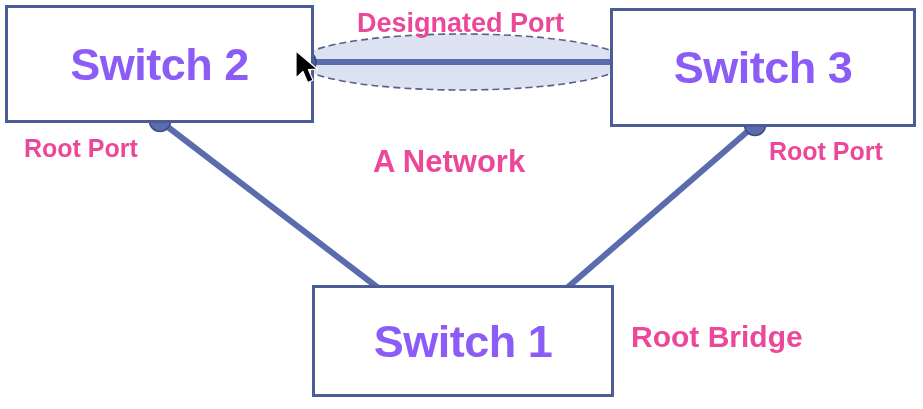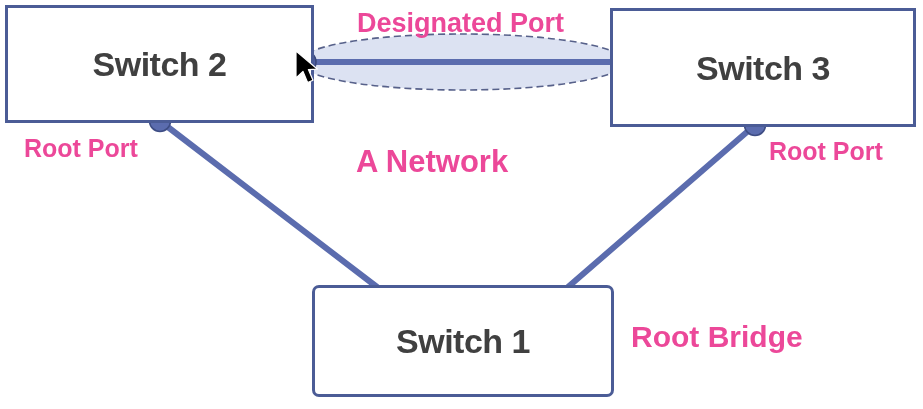--- a/index.html
+++ b/index.html
@@ -31,47 +31,47 @@
     background: #ffffff;
     border: 3px solid #4b5c96;
     display: flex;
     align-items: center;
     justify-content: center;
     z-index: 3;
   }
   .switch-label {
     font-family: "Liberation Sans", sans-serif;
     font-weight: bold;
-    font-size: 34px;
-    color: #404040;
+    font-size: 45px;
+    color: #8b5cf6;
     letter-spacing: -0.5px;
     white-space: nowrap;
     line-height: 1;
     text-align: center;
   }
   #switch2-box { left: 5px;   top: 5px;   width: 309px; height: 118px; }
   #switch3-box { left: 610px; top: 8px;   width: 306px; height: 119px; }
-  #switch1-box { left: 312px; top: 285px; width: 302px; height: 112px; border-radius: 7px; }
+  #switch1-box { left: 312px; top: 285px; width: 302px; height: 112px; }
 
   .caption {
     position: absolute;
     font-family: "Liberation Sans", sans-serif;
     font-weight: bold;
     color: #ec4899;
     white-space: nowrap;
     line-height: 1;
     z-index: 6;
   }
   #designated-port-label {
     left: 357px;
     top: 10px;
     font-size: 27px;
   }
   #a-network-label {
-    left: 356px;
+    left: 373px;
     top: 146px;
     font-size: 31px;
   }
   #root-port-left-label {
     left: 24px;
     top: 136px;
     font-size: 25px;
   }
   #root-port-right-label {
     left: 769px;

